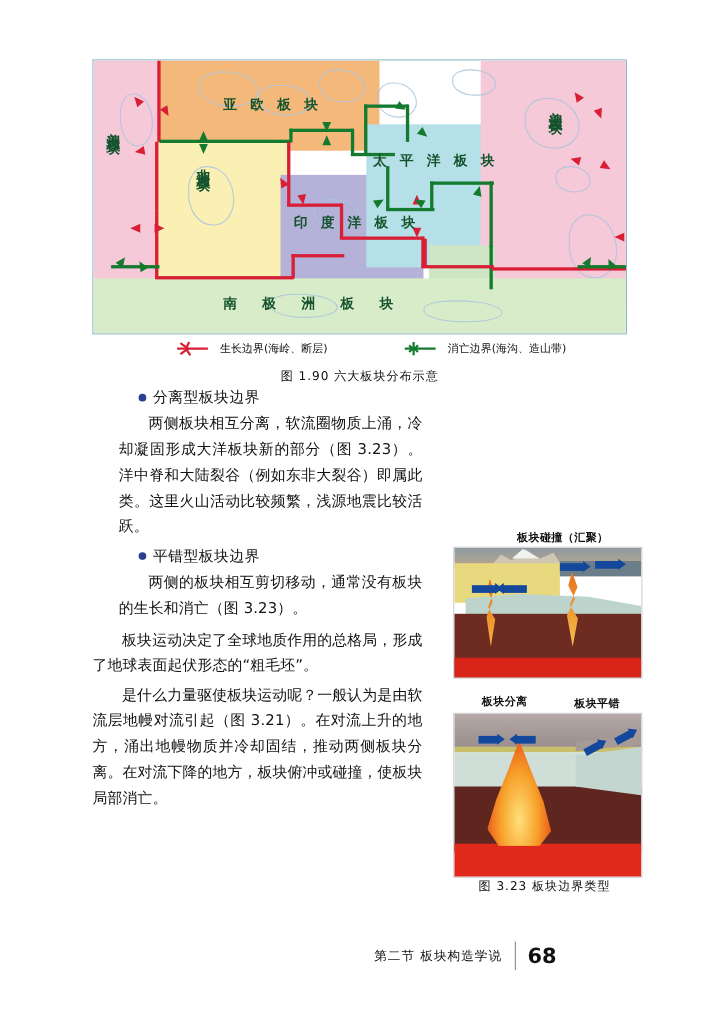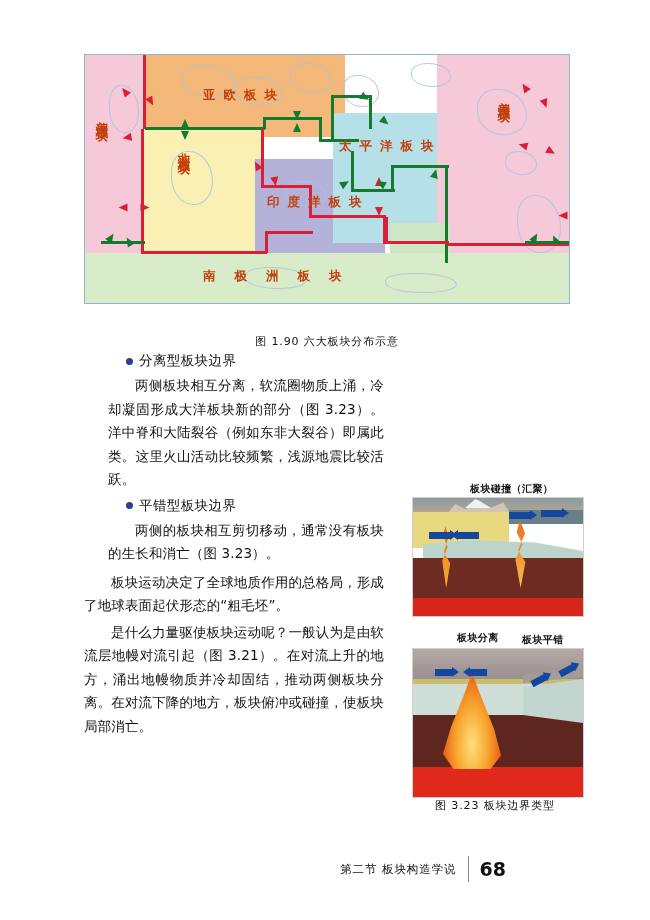--- a/index.html
+++ b/index.html
@@ -23,22 +23,22 @@
   .p-eurasia{left:60px;top:0;width:200px;height:82px;background:#f4b97a;}
   .p-africa{left:58px;top:74px;width:120px;height:135px;background:#faf0b4;}
   .p-indian{left:170px;top:104px;width:130px;height:100px;background:#b5b2da;}
   .p-pacific{left:248px;top:58px;width:120px;height:130px;background:#b6e0e8;}
   .p-amer-e{left:352px;top:0;width:168px;height:225px;background:#f6c9d8;}
   .p-nazca{left:305px;top:168px;width:60px;height:60px;background:#cfe6c4;}
   .p-antarctic{left:0;top:198px;width:486px;height:52px;background:#d8ecc9;}
 
   .coast{position:absolute;border:1px solid #a8c4dd;border-radius:40% 60% 45% 55%;opacity:.85;}
 
-  .map-label{position:absolute;font-family:Liberation Sans, sans-serif;
-    font-weight:700;color:#c2410c;letter-spacing:.18em;white-space:nowrap;text-align:right;}
+  .map-label{position:absolute;font-family:Liberation Mono, monospace;
+    font-weight:700;color:#14532d;letter-spacing:.18em;white-space:nowrap;text-align:right;}
   .ml-h{font-size:12.5px;}
   .ml-v{font-size:12.5px;writing-mode:vertical-rl;letter-spacing:.22em;}
 
   .bdr{position:absolute;}
   .bdr.red{background:#d81f35;}
   .bdr.green{background:#137a2e;}
 
   .arrow{position:absolute;width:0;height:0;}
   .ar-red{border-left:4px solid transparent;border-right:4px solid transparent;border-bottom:9px solid #d81f35;}
   .ar-green{border-left:4px solid transparent;border-right:4px solid transparent;border-bottom:9px solid #137a2e;}
@@ -189,20 +189,45 @@
 
       <span class="map-label ml-v" style="left:8px;top:55px;">美洲板块</span>
 
       <span class="map-label ml-v" style="left:90px;top:88px;">非洲板块</span>
 
       <span class="map-label ml-v" style="left:410px;top:36px;">美洲板块</span>
 
     </div>
   </div>
 
+  <div class="legend">
+
+    <div class="legend-item a">
+      <span class="lg-sym">
+        <svg width="34" height="14" viewBox="0 0 34 14">
+          <path d="M2 7 L30 7" stroke="#d81f35" stroke-width="2"></path>
+          <path d="M5 2 L12 7 L5 12" fill="none" stroke="#d81f35" stroke-width="2"></path>
+          <path d="M13 1 L10 7 L14 13" fill="none" stroke="#d81f35" stroke-width="2"></path>
+        </svg>
+      </span>
+      <span>生长边界(海岭、断层)</span>
+    </div>
+
+    <div class="legend-item b">
+      <span class="lg-sym">
+        <svg width="34" height="14" viewBox="0 0 34 14">
+          <path d="M2 7 L30 7" stroke="#137a2e" stroke-width="2"></path>
+          <path d="M10 1 L10 13" stroke="#137a2e" stroke-width="2"></path>
+          <path d="M6 4 L10 8 L14 4" fill="none" stroke="#137a2e" stroke-width="2"></path>
+          <path d="M6 10 L10 6 L14 10" fill="none" stroke="#137a2e" stroke-width="2"></path>
+        </svg>
+      </span>
+      <span>消亡边界(海沟、造山带)</span>
+    </div>
+  </div>
 
   <div class="fig-caption" style="left:84px;top:334px;">图 1.90  六大板块分布示意</div>
 
   <div class="col-left">
 
     <div class="block">
       <div class="bullet-head">
         <span class="dot"></span>
         <span>分离型板块边界</span>
       </div>
@@ -244,21 +269,21 @@
                   clip-path:polygon(40% 0%,60% 18%,30% 42%,70% 60%,45% 100%,20% 56%,55% 34%,25% 16%);"></div>
       <div class="layer" style="left:98px;top:22px;width:20px;height:68px;background:linear-gradient(#e8701c,#f5c04a);
                   clip-path:polygon(45% 0%,70% 20%,35% 44%,72% 62%,48% 100%,22% 58%,58% 36%,28% 18%);"></div>
       <div class="blue-arrow" style="left:16px;top:34px;width:22px;"></div>
       <div class="blue-arrow rev" style="left:44px;top:34px;width:22px;"></div>
       <div class="blue-arrow" style="left:96px;top:14px;width:22px;"></div>
       <div class="blue-arrow" style="left:128px;top:12px;width:22px;"></div>
     </div>
 
     <div class="fig-label-row" style="height:17px;margin-top:14px;">
-      <span class="fig-label" style="left:34px;top:0;margin-left:19px;">板块分离</span>
+      <span class="fig-label" style="left:34px;top:0;">板块分离</span>
       <span class="fig-label" style="left:118px;top:2px;">板块平错</span>
     </div>
 
     <div class="photo photo2">
       <div class="layer" style="left:0;top:0;width:170px;height:30px;background:linear-gradient(#b4a9a6,#9a8f8d);"></div>
       <div class="layer" style="left:0;top:30px;width:170px;height:5px;background:#c9bf6a;"></div>
       <div class="layer" style="left:0;top:35px;width:170px;height:36px;background:#cfdfd8;"></div>
       <div class="layer" style="left:0;top:66px;width:170px;height:60px;background:#5e261f;"></div>
       <div class="layer" style="left:0;top:118px;width:170px;height:30px;background:#e0281b;"></div>
       <div class="layer" style="left:30px;top:24px;width:58px;height:96px;

